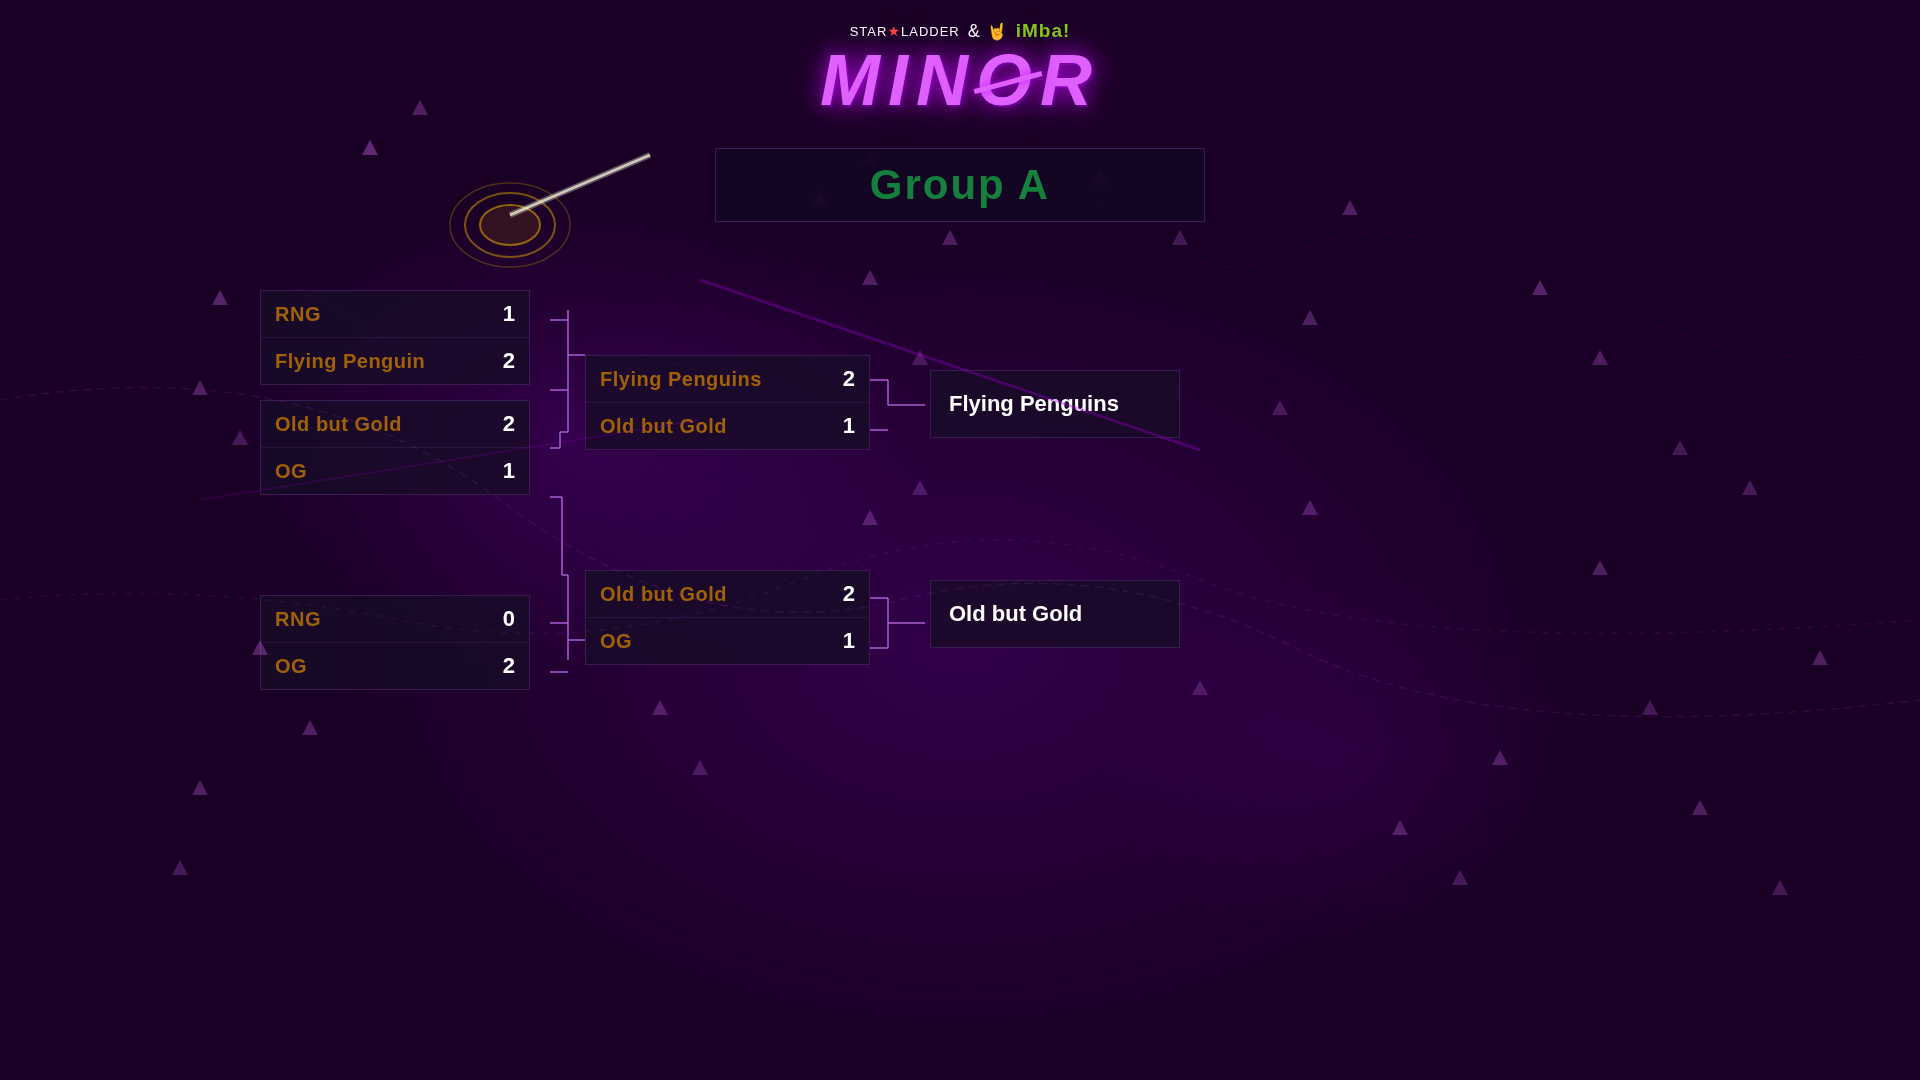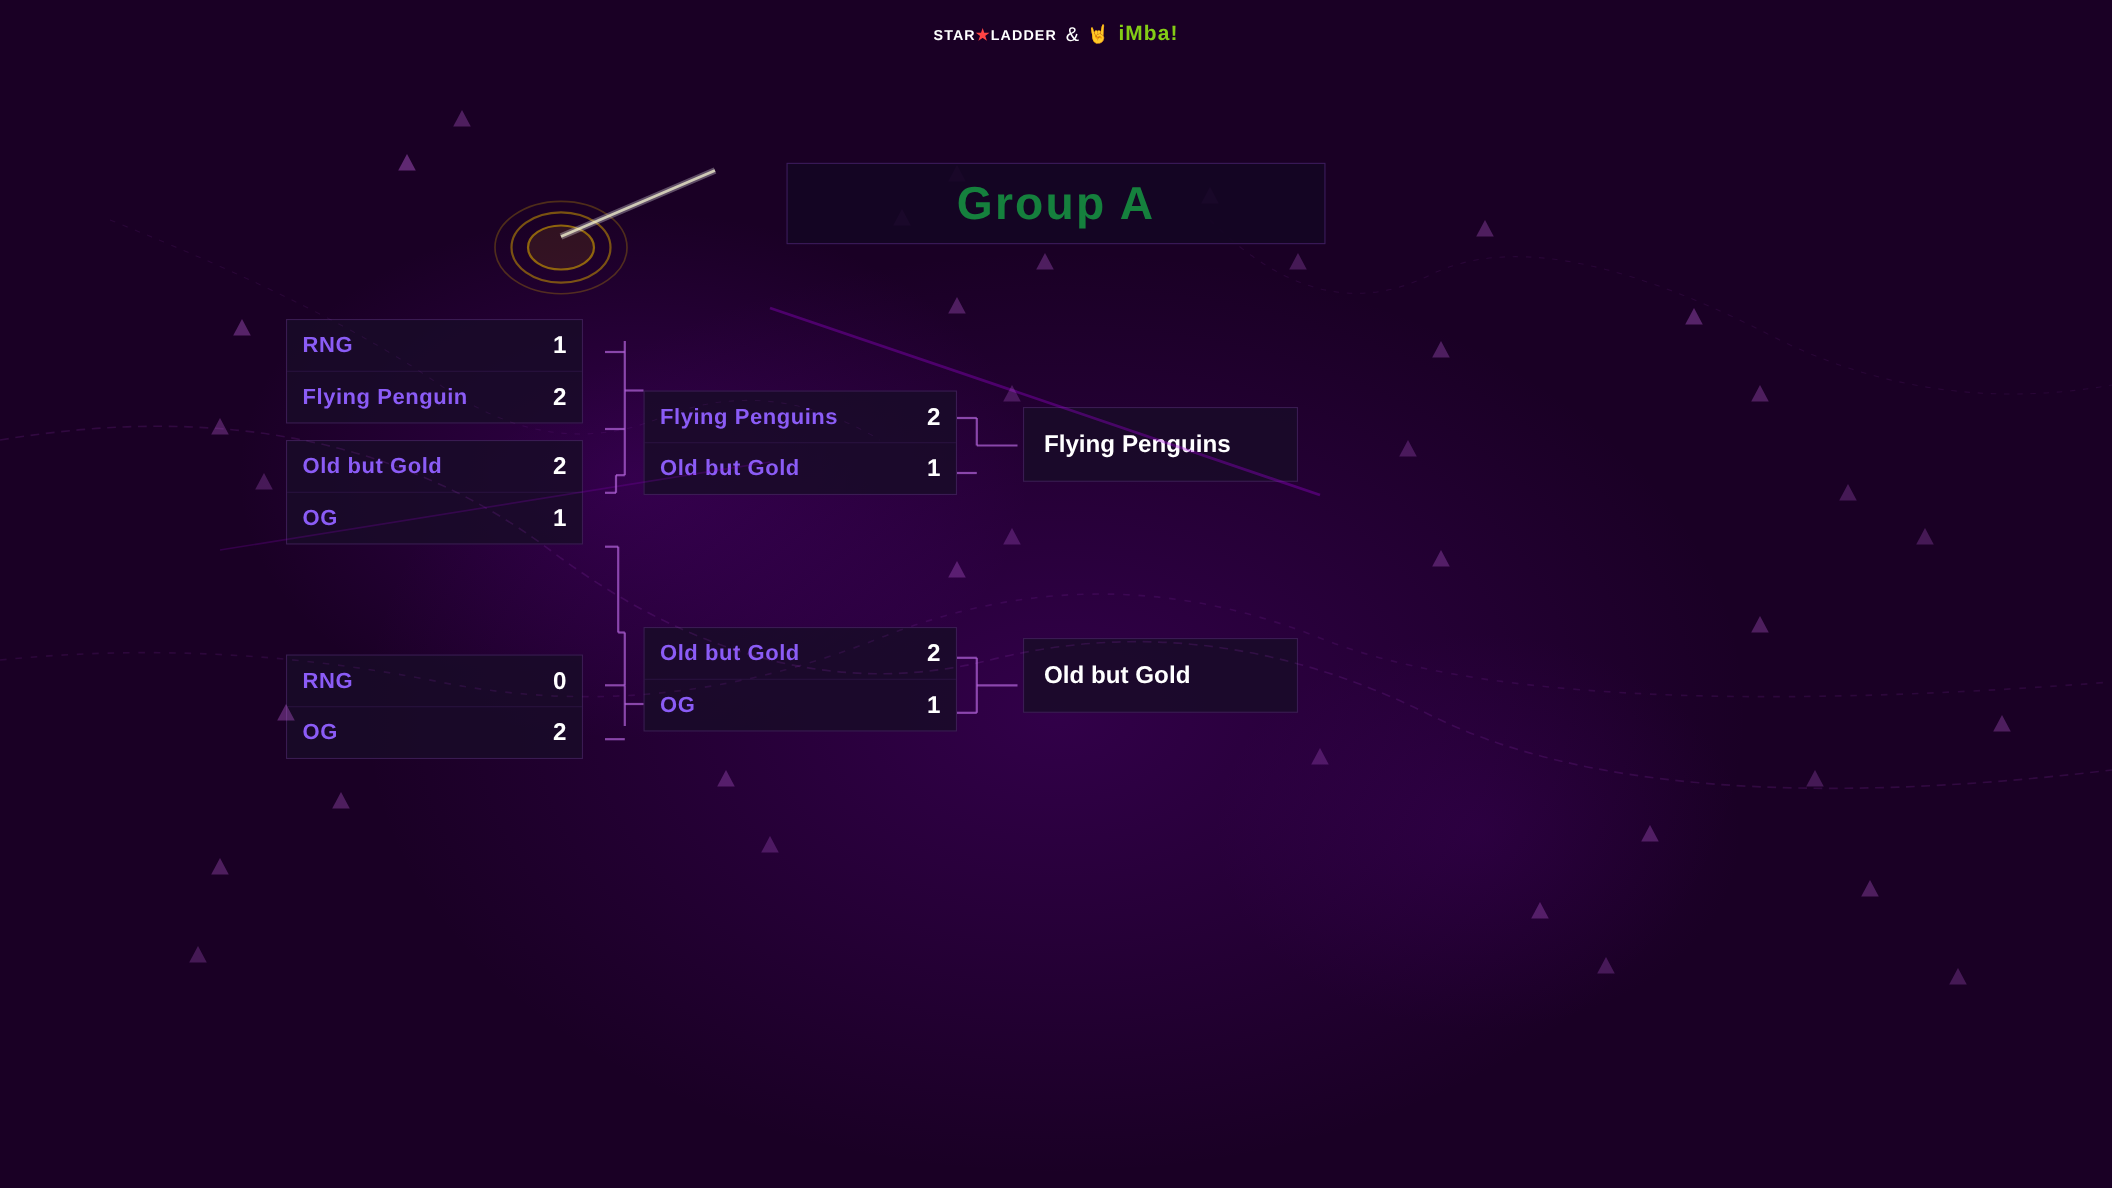--- a/index.html
+++ b/index.html
@@ -36,21 +36,21 @@
     .logo-top {
       display: flex;
       align-items: center;
       justify-content: center;
       gap: 8px;
       margin-bottom: 2px;
     }
 
     .logo-starladder {
       font-size: 13px;
-      font-weight: 700;
+      font-weight: 400;
       color: white;
       letter-spacing: 1px;
       text-transform: uppercase;
     }
 
     .logo-star {
       color: #ff4444;
       font-size: 14px;
     }
 
@@ -132,21 +132,21 @@
     }
 
     .match-row:last-child {
       border-bottom: none;
       gap: 44px;
     }
 
     .team-name {
       font-size: 20px;
       font-weight: 900;
-      color: #8b5cf6;
+      color: #a16207;
       letter-spacing: 0.5px;
     }
 
     .score {
       font-size: 22px;
       font-weight: 900;
       color: white;
     }
 
     
@@ -289,20 +289,23 @@
 
 <div class="header">
   <div class="logo-top">
     <span class="logo-starladder">
       STAR<span class="logo-star">★</span>LADDER
     </span>
     <span style="color:white; font-size:18px;">&amp;</span>
     <span class="logo-fist">🤘</span>
     <span class="logo-imba">iMba!</span>
   </div>
+  <div class="logo-minor">
+    MIN<span class="strikethrough-o">O</span>R
+  </div>
 </div>
 
 <div class="group-title-box">
   <div class="group-title">Group A</div>
 </div>
 
 <div class="match-box" style="position:absolute; top:290px; left:260px;">
   <div class="match-row">
     <span class="team-name">RNG</span>
     <span class="score">1</span>

